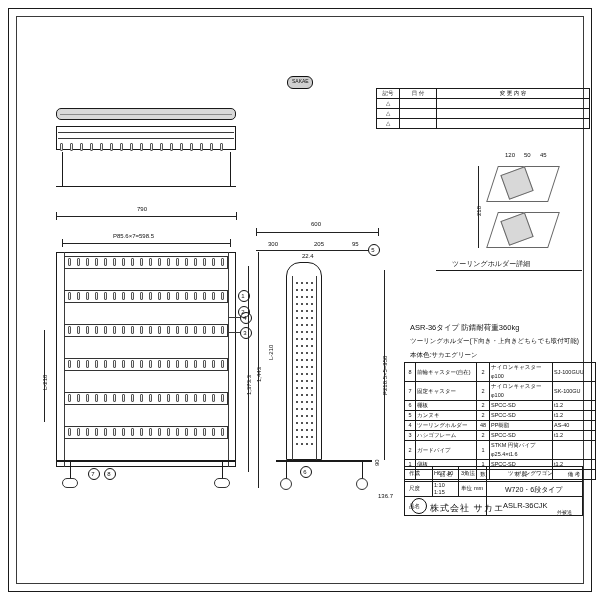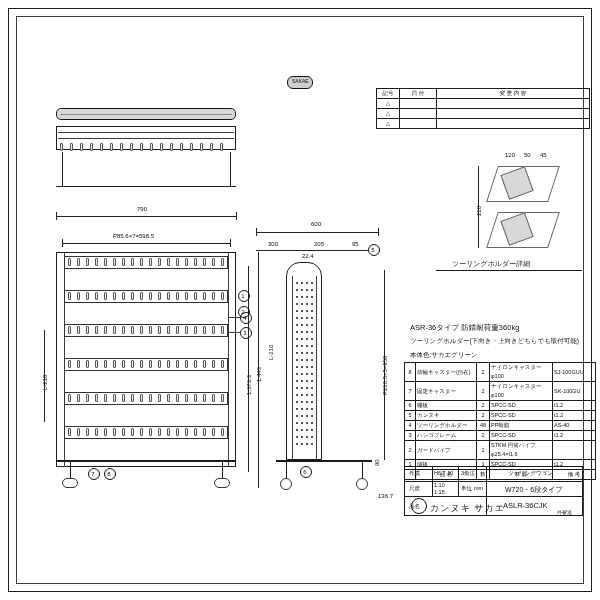--- a/index.html
+++ b/index.html
@@ -518,16 +518,16 @@
     <div class="titlecell" style="left:461px;top:485px;">単位</div>
     <div class="titlecell" style="left:474px;top:485px;">mm</div>
 
     <div class="titlecell" style="left:409px;top:503px;">品名</div>
     <div class="titlecell" style="left:508px;top:470px;">ツーリングワゴン</div>
     <div class="titlecell" style="left:505px;top:485px;font-size:7px;">W720・6段タイプ</div>
     <div class="titlecell" style="left:503px;top:501px;font-size:7.5px;">ASLR-36CJK</div>
     <div class="titlecell" style="left:557px;top:509px;font-size:5px;">外被送</div>
 
     <div class="logo" style="left:411px;top:498px;width:14px;height:14px;border-radius:50%;"></div>
-    <div class="titlecell" style="left:430px;top:502px;font-size:9px;letter-spacing:1px;">カンヌキ サカエ</div>
+    <div class="titlecell" style="left:430px;top:502px;font-size:9px;letter-spacing:1px;">株式会社 サカエ</div>
   </div>
 
 </div>
 
 </body></html>

